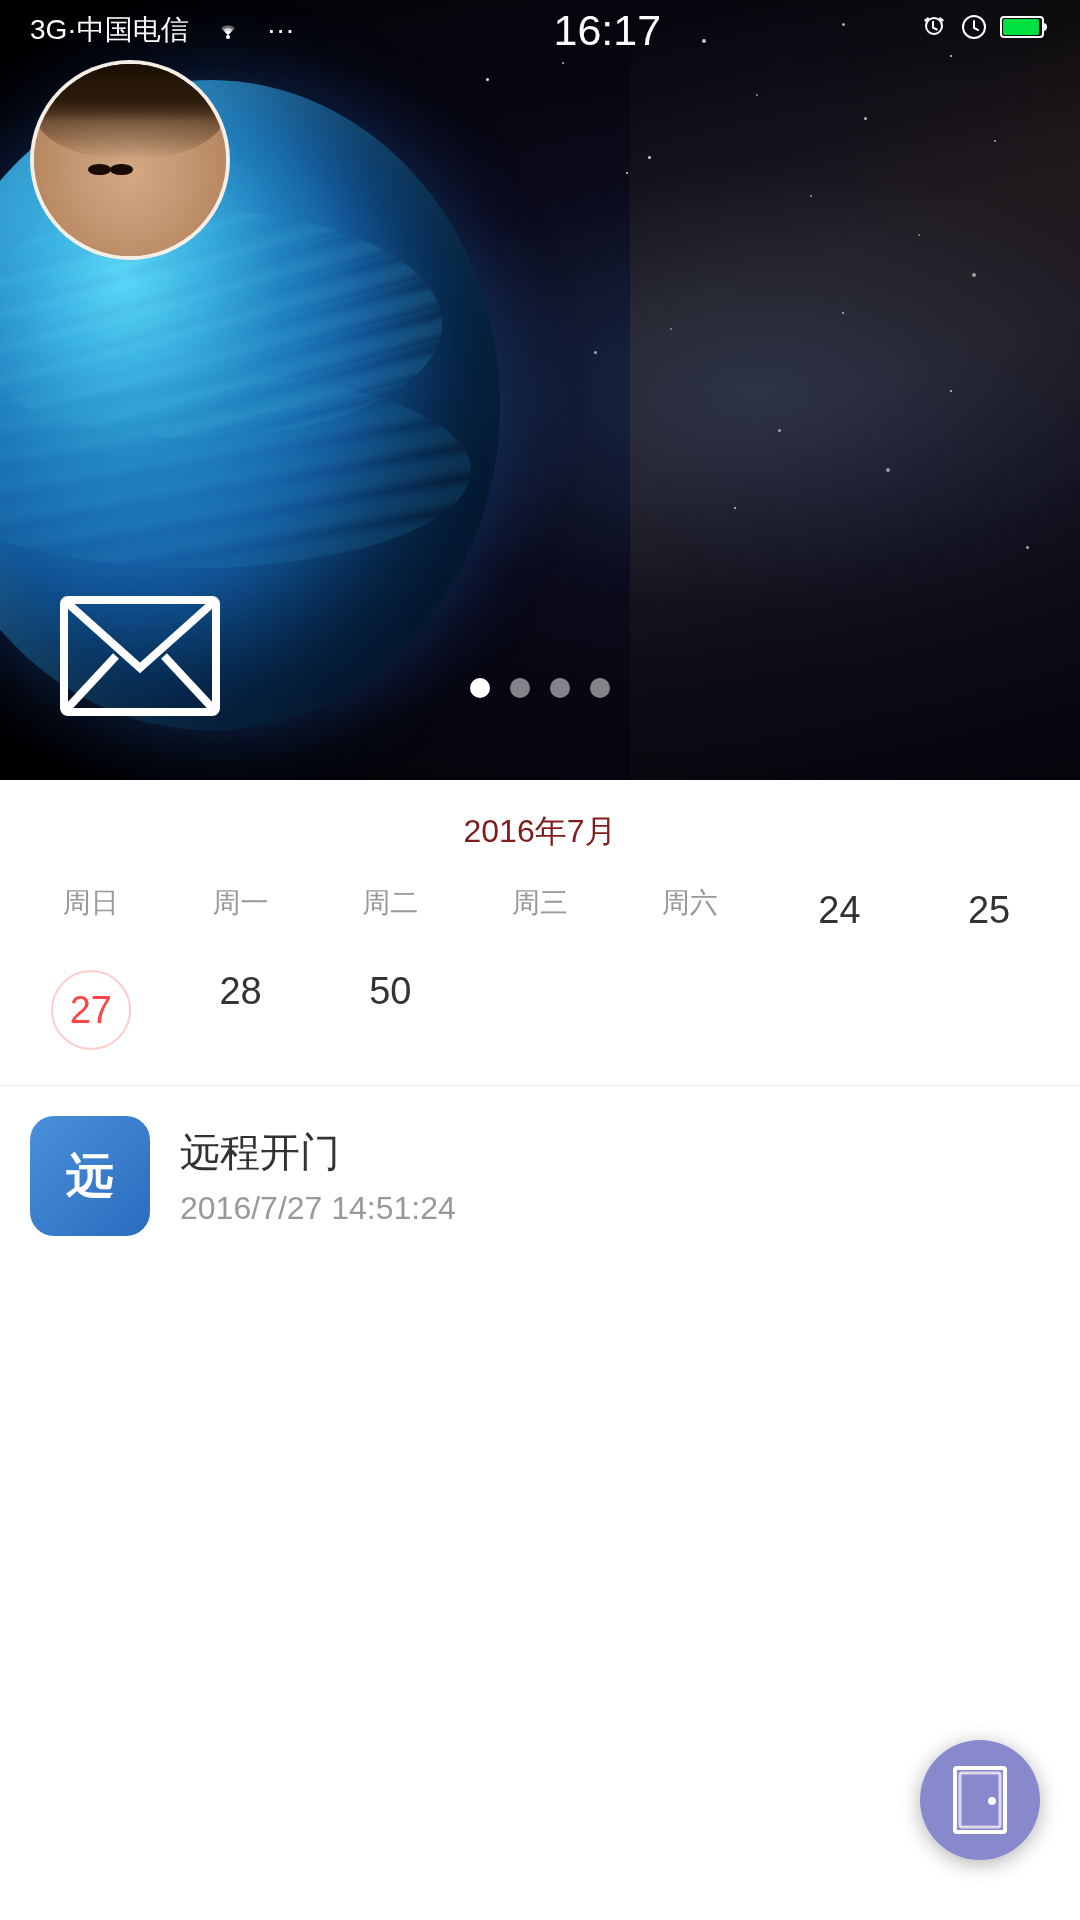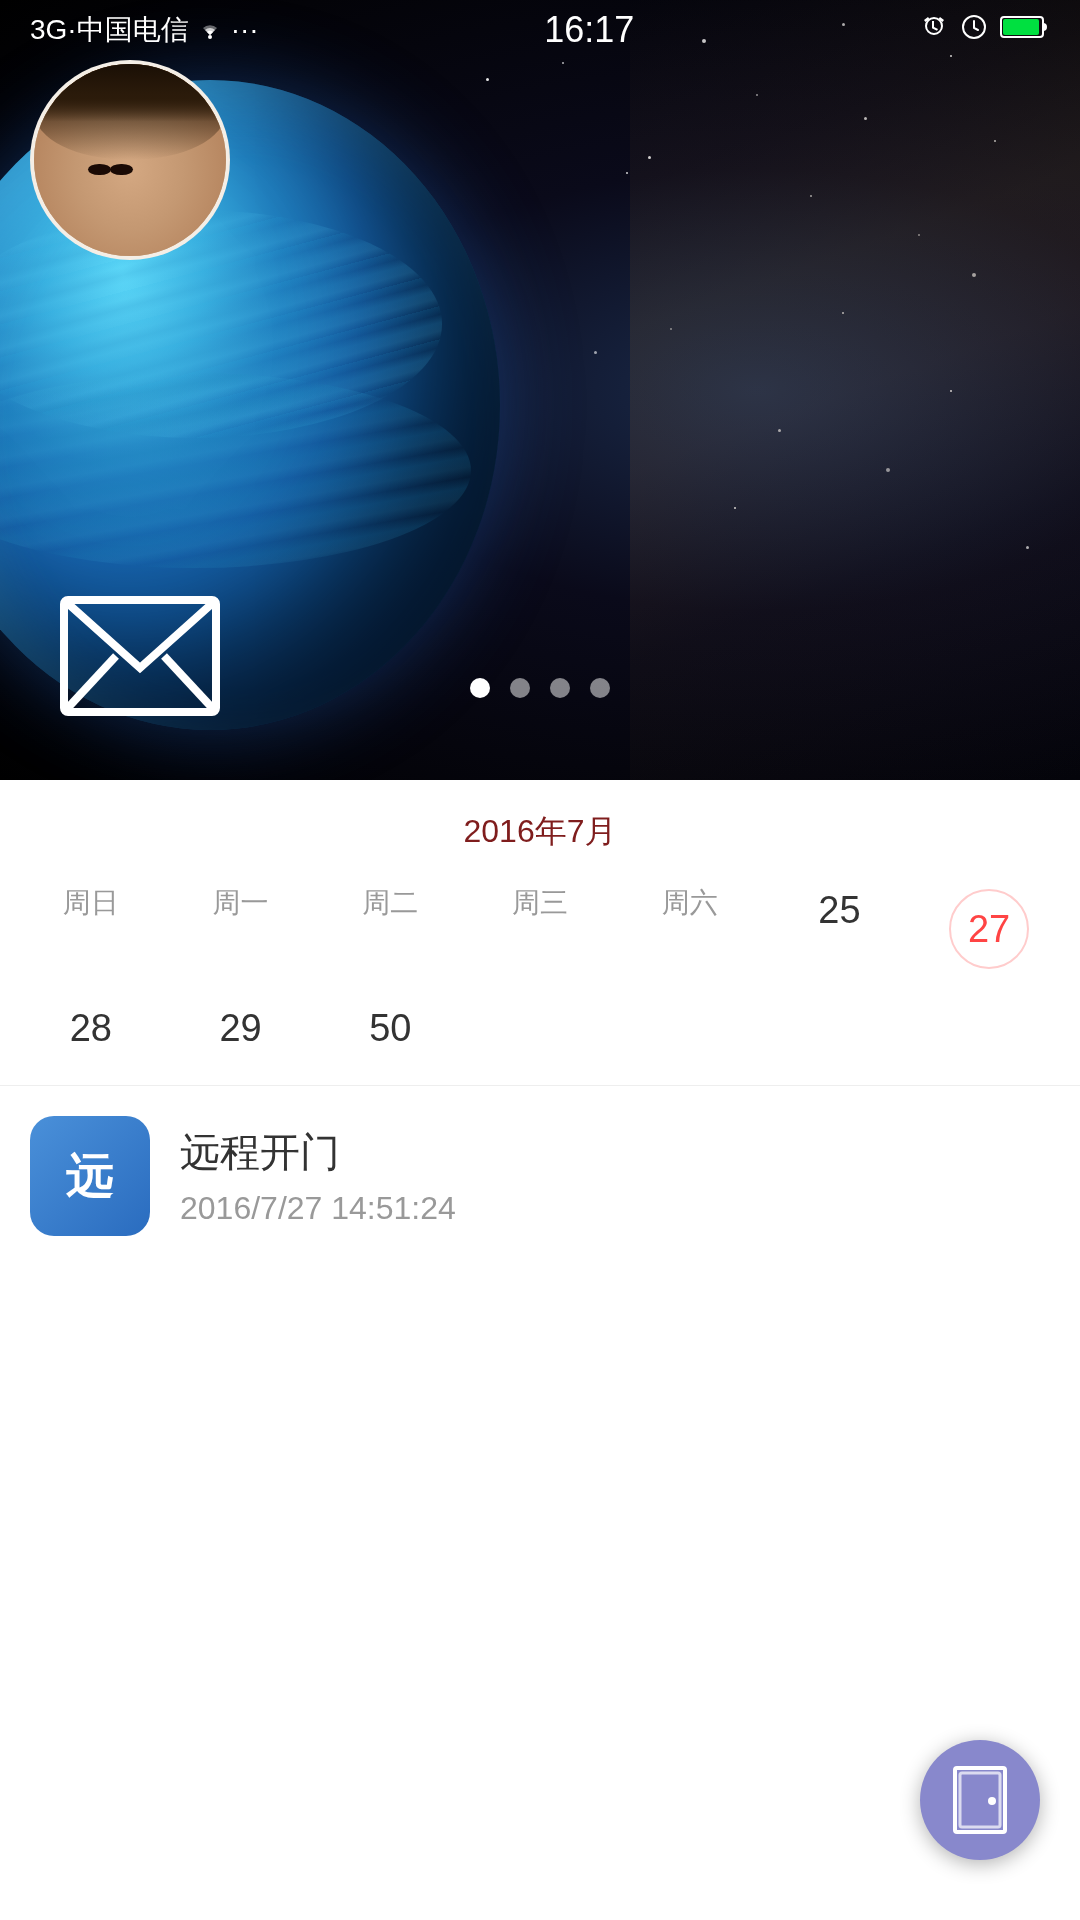--- a/index.html
+++ b/index.html
@@ -24,24 +24,24 @@
       display: flex;
       align-items: center;
       justify-content: space-between;
       padding: 0 30px;
       color: #fff;
       font-size: 28px;
     }
     .status-left {
       display: flex;
       align-items: center;
-      gap: 6px;
+      gap: 24px;
     }
     .status-center {
-      font-size: 36px;
+      font-size: 43px;
       font-weight: 400;
     }
     .status-right {
       display: flex;
       align-items: center;
       gap: 12px;
     }
 
     
     .hero-section {
@@ -448,26 +448,26 @@
   <div class="calendar-month">2016年7月</div>
 
   <div class="calendar-grid">
 
     <div class="calendar-header-cell">周日</div>
     <div class="calendar-header-cell">周一</div>
     <div class="calendar-header-cell">周二</div>
     <div class="calendar-header-cell">周三</div>
     <div class="calendar-header-cell">周六</div>
 
+    <div class="calendar-day-cell">24</div>
     <div class="calendar-day-cell">25</div>
     <div class="calendar-day-cell today">
       <span class="today-circle">27</span>
     </div>
     <div class="calendar-day-cell">28</div>
-    <div class="calendar-day-cell">29</div>
     <div class="calendar-day-cell">50</div>
   </div>
 </div>
 
 <div class="event-list">
   <div class="event-item">
     <div class="event-icon">远</div>
     <div class="event-details">
       <div class="event-title">远程开门</div>
       <div class="event-time">2016/7/27 14:51:24</div>

